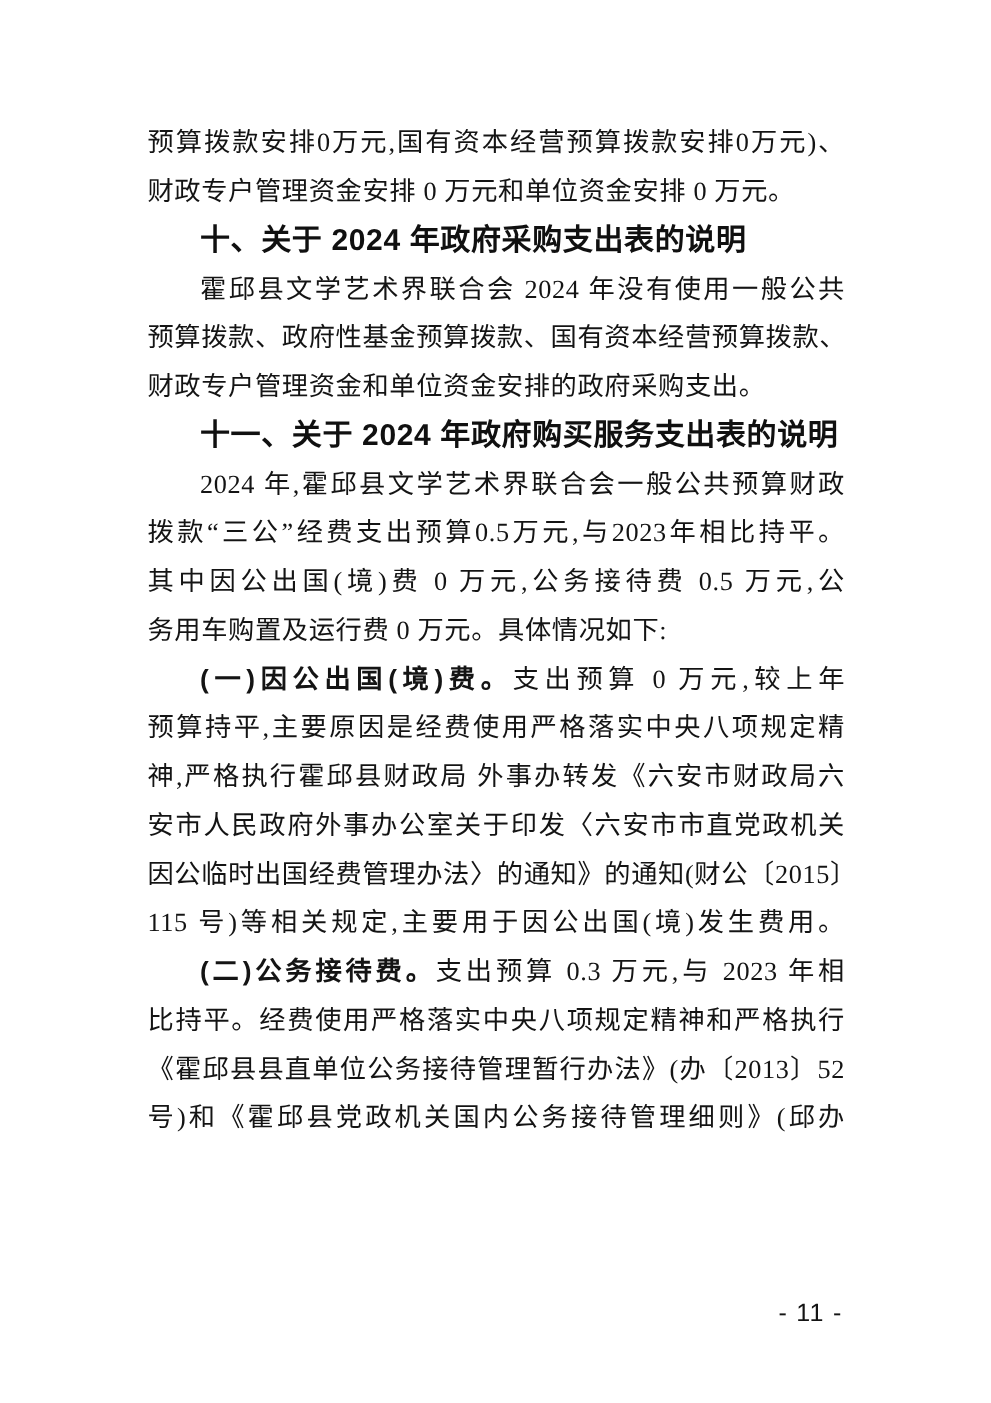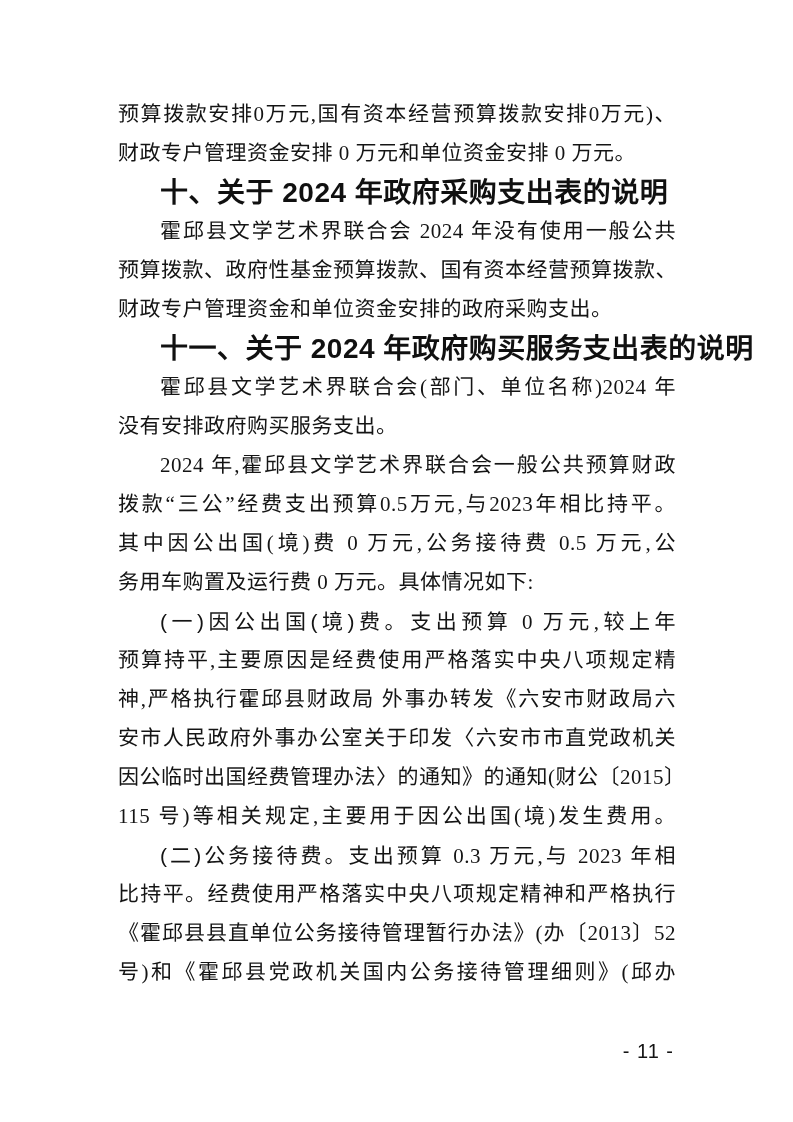--- a/index.html
+++ b/index.html
@@ -34,30 +34,30 @@
   .just {
     text-align: justify;
     text-align-last: justify;
     text-justify: inter-character;
   }
   .indent { text-indent: 42px; }
   .heading {
     margin: 0;
     height: 39px;
     line-height: 39px;
-    font-size: 28px;
+    font-size: 24px;
     font-weight: 700;
     letter-spacing: 0.5px;
     text-indent: 42px;
     white-space: nowrap;
     font-family: "Liberation Sans", "DejaVu Sans", sans-serif;
     color: #101010;
   }
   .lead {
-    font-weight: 400;
+    font-weight: 700;
     font-family: "Liberation Sans", "DejaVu Sans", sans-serif;
   }
   .page-footer {
     position: absolute;
     top: 1040px;
     right: 119px;
     font-size: 20px;
     letter-spacing: 1px;
     color: #141414;
     font-family: Liberation Sans, sans-serif;
@@ -77,24 +77,20 @@
     <h2 class="heading">十、关于 2024 年政府采购支出表的说明</h2>
 
     <section>
       <div class="line just indent">霍邱县文学艺术界联合会 2024 年没有使用一般公共</div>
       <div class="line just">预算拨款、政府性基金预算拨款、国有资本经营预算拨款、</div>
       <div class="line">财政专户管理资金和单位资金安排的政府采购支出。</div>
     </section>
 
     <h2 class="heading">十一、关于 2024 年政府购买服务支出表的说明</h2>
 
-    <section>
-      <div class="line just indent">霍邱县文学艺术界联合会(部门、单位名称)2024 年</div>
-      <div class="line">没有安排政府购买服务支出。</div>
-    </section>
 
 
     <section>
       <div class="line just indent">2024 年,霍邱县文学艺术界联合会一般公共预算财政</div>
       <div class="line just">拨款“三公”经费支出预算0.5万元,与2023年相比持平。</div>
       <div class="line just">其中因公出国(境)费 0 万元,公务接待费 0.5 万元,公</div>
       <div class="line">务用车购置及运行费 0 万元。具体情况如下:</div>
     </section>
 
     <section>

